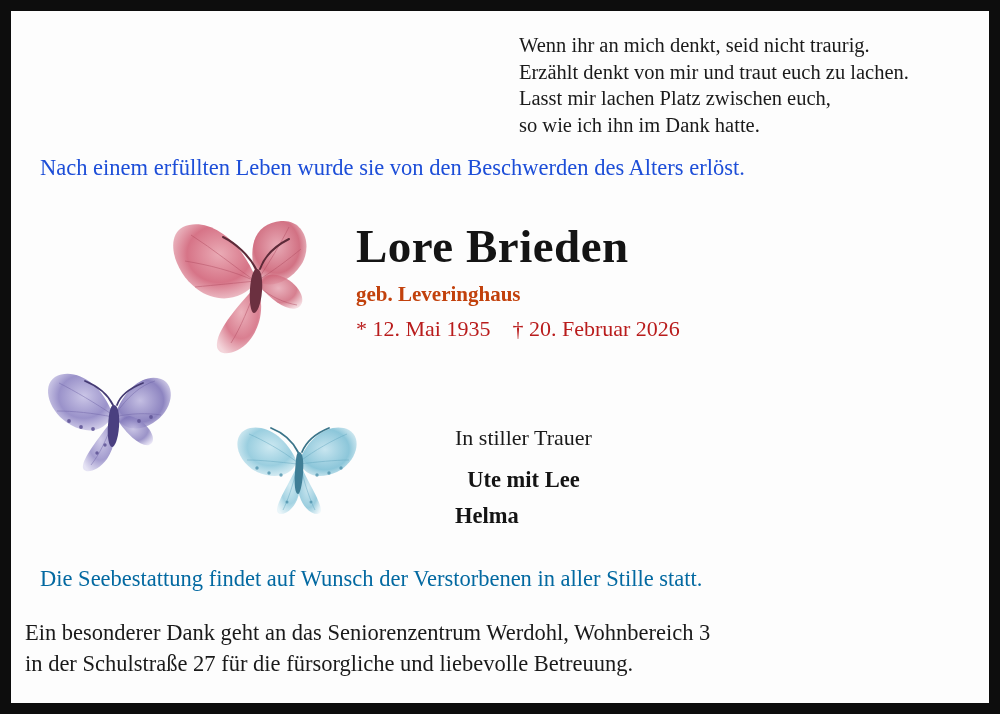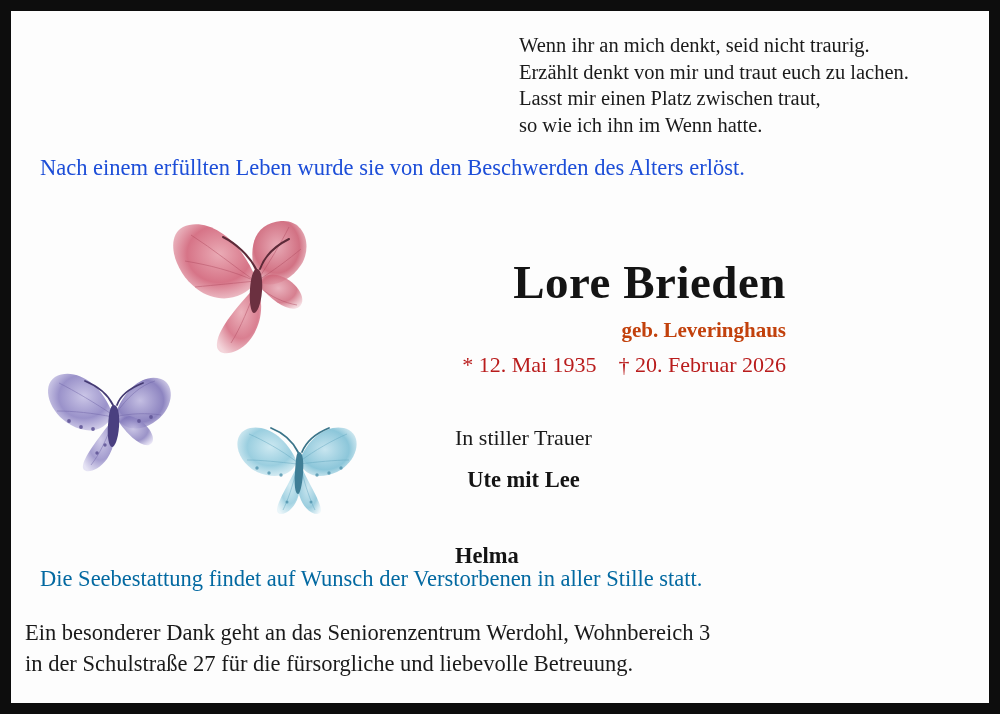--- a/index.html
+++ b/index.html
@@ -52,22 +52,21 @@
     color: #1d4ed8;
     white-space: nowrap;
   }
 
   
   .name-block {
     position: absolute;
     left: 345px;
     top: 207px;
     width: 430px;
-    text-align: right;
-    margin-top: 36px;
+    text-align: left;
   }
   .deceased-name {
     font-size: 47px;
     font-weight: bold;
     letter-spacing: 0.5px;
     line-height: 56px;
     color: #141414;
   }
   .maiden-name {
     font-size: 21px;
@@ -94,21 +93,20 @@
   .mourning-label {
     font-size: 22px;
     line-height: 30px;
     color: #1a1a1a;
   }
   .mourner {
     font-size: 22.5px;
     font-weight: bold;
     line-height: 36px;
     color: #141414;
-    margin-top: 40px;
   }
   .mourner.first { margin-top: 9px; text-align: center; }
 
   
   .closing-one {
     position: absolute;
     left: 29px;
     top: 552px;
     font-size: 22.5px;
     line-height: 31px;
@@ -133,22 +131,22 @@
 </style>
 </head>
 <body>
 
 <div id="obituary">
   <div class="inner">
 
     <div class="poem">
       <div>Wenn ihr an mich denkt, seid nicht traurig.</div>
       <div>Erzählt denkt von mir und traut euch zu lachen.</div>
-      <div>Lasst mir einen Platz zwischen traut,</div>
-      <div>so wie ich ihn im Wenn hatte.</div>
+      <div>Lasst mir lachen Platz zwischen euch,</div>
+      <div>so wie ich ihn im Dank hatte.</div>
     </div>
 
     <div class="intro">Nach einem erfüllten Leben wurde sie von den Beschwerden des Alters erlöst.</div>
 
     <div class="butterfly" id="butterfly-pink">
       <svg width="190" height="150" viewBox="0 0 190 150" xmlns="http://www.w3.org/2000/svg">
         <defs>
           <radialGradient id="pinkWingA" cx="55%" cy="40%" r="70%">
             <stop offset="0%" stop-color="#e9a7b2" stop-opacity="0.95"></stop>
             <stop offset="55%" stop-color="#d3687d" stop-opacity="0.92"></stop>

